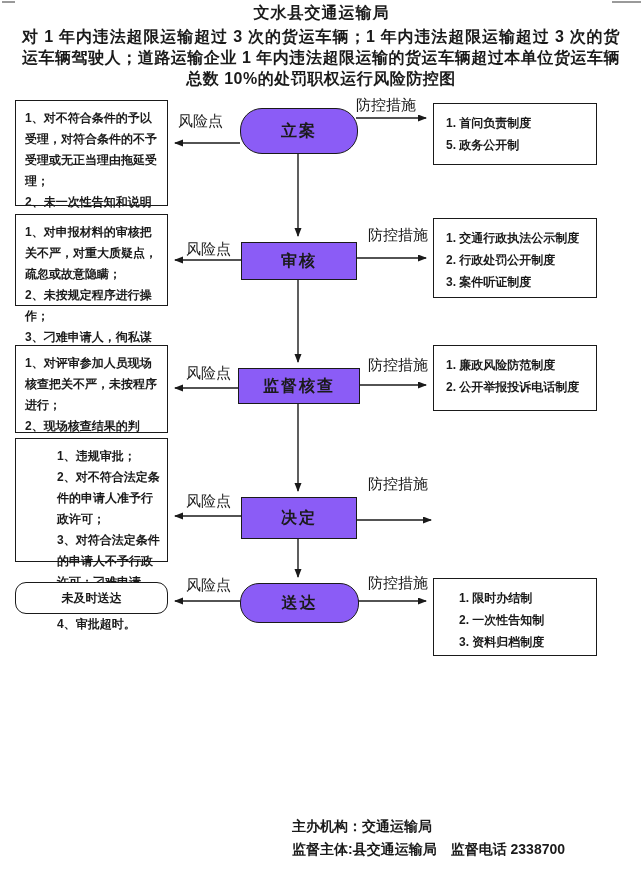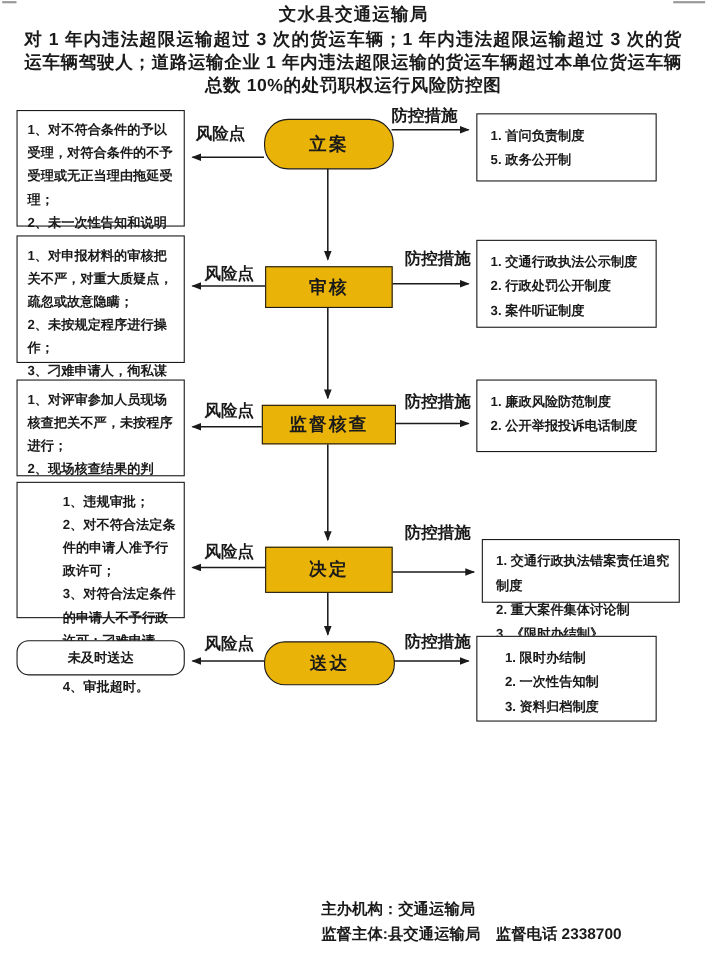--- a/index.html
+++ b/index.html
@@ -22,47 +22,47 @@
     left:22px;top:26px;width:598px;
     font-size:16px;font-weight:bold;line-height:21px;
     text-align:justify;text-align-last:center;letter-spacing:0.5px;
   }
   
   .corner-mark{background:#9a9a9a;height:2px;}
   .cm-left{left:2px;top:1px;width:13px;}
   .cm-right{left:612px;top:1px;width:29px;}
   
   .node{
-    border:1px solid #1a1a1a;background:#eab308;
+    border:1px solid #1a1a1a;background:#8b5cf6;
     display:flex;align-items:center;justify-content:center;
     font-size:16px;font-weight:bold;letter-spacing:2px;
   }
   .stadium1{left:240px;top:108px;width:116px;height:44px;border-radius:22px;}
   .rect2{left:241px;top:242px;width:114px;height:36px;}
   .rect3{left:238px;top:368px;width:120px;height:34px;}
   .rect4{left:241px;top:497px;width:114px;height:40px;}
   .stadium5{left:240px;top:583px;width:117px;height:38px;border-radius:19px;}
   
   .risk-box,.measure-box{
     border:1px solid #1a1a1a;background:#fff;box-sizing:border-box;
   }
   .risk-box{font-size:12px;font-weight:bold;line-height:21px;padding:7px 6px 4px 9px;}
   .measure-box{font-size:12px;font-weight:bold;line-height:22px;padding:8px 4px 4px 12px;}
   .b1{left:15px;top:100px;width:153px;height:106px;}
-  .b2{left:15px;top:214px;width:153px;height:116px;}
+  .b2{left:15px;top:214px;width:153px;height:92px;}
   .b3{left:15px;top:345px;width:153px;height:88px;}
   .b4{left:15px;top:438px;width:153px;height:124px;padding-left:41px;}
   .b5{left:15px;top:582px;width:153px;height:32px;display:flex;align-items:center;justify-content:center;padding:0;border-radius:11px;}
   .m1{left:433px;top:103px;width:164px;height:62px;}
   .m2{left:433px;top:218px;width:164px;height:80px;}
   .m3{left:433px;top:345px;width:164px;height:66px;}
   .m4{left:438px;top:490px;width:180px;height:58px;}
   .m5{left:433px;top:578px;width:164px;height:78px;padding-left:25px;}
   
-  .flow-label{font-size:15px;font-weight:bold;white-space:nowrap;}
+  .flow-label{font-size:15px;font-weight:normal;white-space:nowrap;}
   .l1r{left:178px;top:112px;} .l1c{left:356px;top:96px;}
   .l2r{left:186px;top:240px;} .l2c{left:368px;top:226px;}
   .l3r{left:186px;top:364px;} .l3c{left:368px;top:356px;}
   .l4r{left:186px;top:492px;} .l4c{left:368px;top:475px;}
   .l5r{left:186px;top:576px;} .l5c{left:368px;top:574px;}
   
   .footer{left:292px;top:815px;font-size:14px;font-weight:bold;line-height:23px;white-space:nowrap;}
   svg.arrows{left:0;top:0;}
   .list-line{margin:0;}
 </style>
@@ -147,25 +147,20 @@
 
   <div class="abs risk-box b4">
       <div class="list-line">1、违规审批；</div>
       <div class="list-line">2、对不符合法定条件的申请人准予行政许可；</div>
       <div class="list-line">3、对符合法定条件的申请人不予行政许可；刁难申请人，徇私谋利；</div>
       <div class="list-line">4、审批超时。</div>
     </div>
   <div class="abs flow-label l4r">风险点</div>
   <div class="abs node rect4">决定</div>
   <div class="abs flow-label l4c">防控措施</div>
-  <div class="abs measure-box m4">
-      <div class="list-line">1. 交通行政执法错案责任追究制度</div>
-      <div class="list-line">2. 重大案件集体讨论制</div>
-      <div class="list-line">3. 《限时办结制》。</div>
-    </div>
 
   <div class="abs risk-box b5">
       <div class="list-line">未及时送达</div>
     </div>
   <div class="abs flow-label l5r">风险点</div>
   <div class="abs node stadium5">送达</div>
   <div class="abs flow-label l5c">防控措施</div>
   <div class="abs measure-box m5">
       <div class="list-line">1. 限时办结制</div>
       <div class="list-line">2. 一次性告知制</div>

